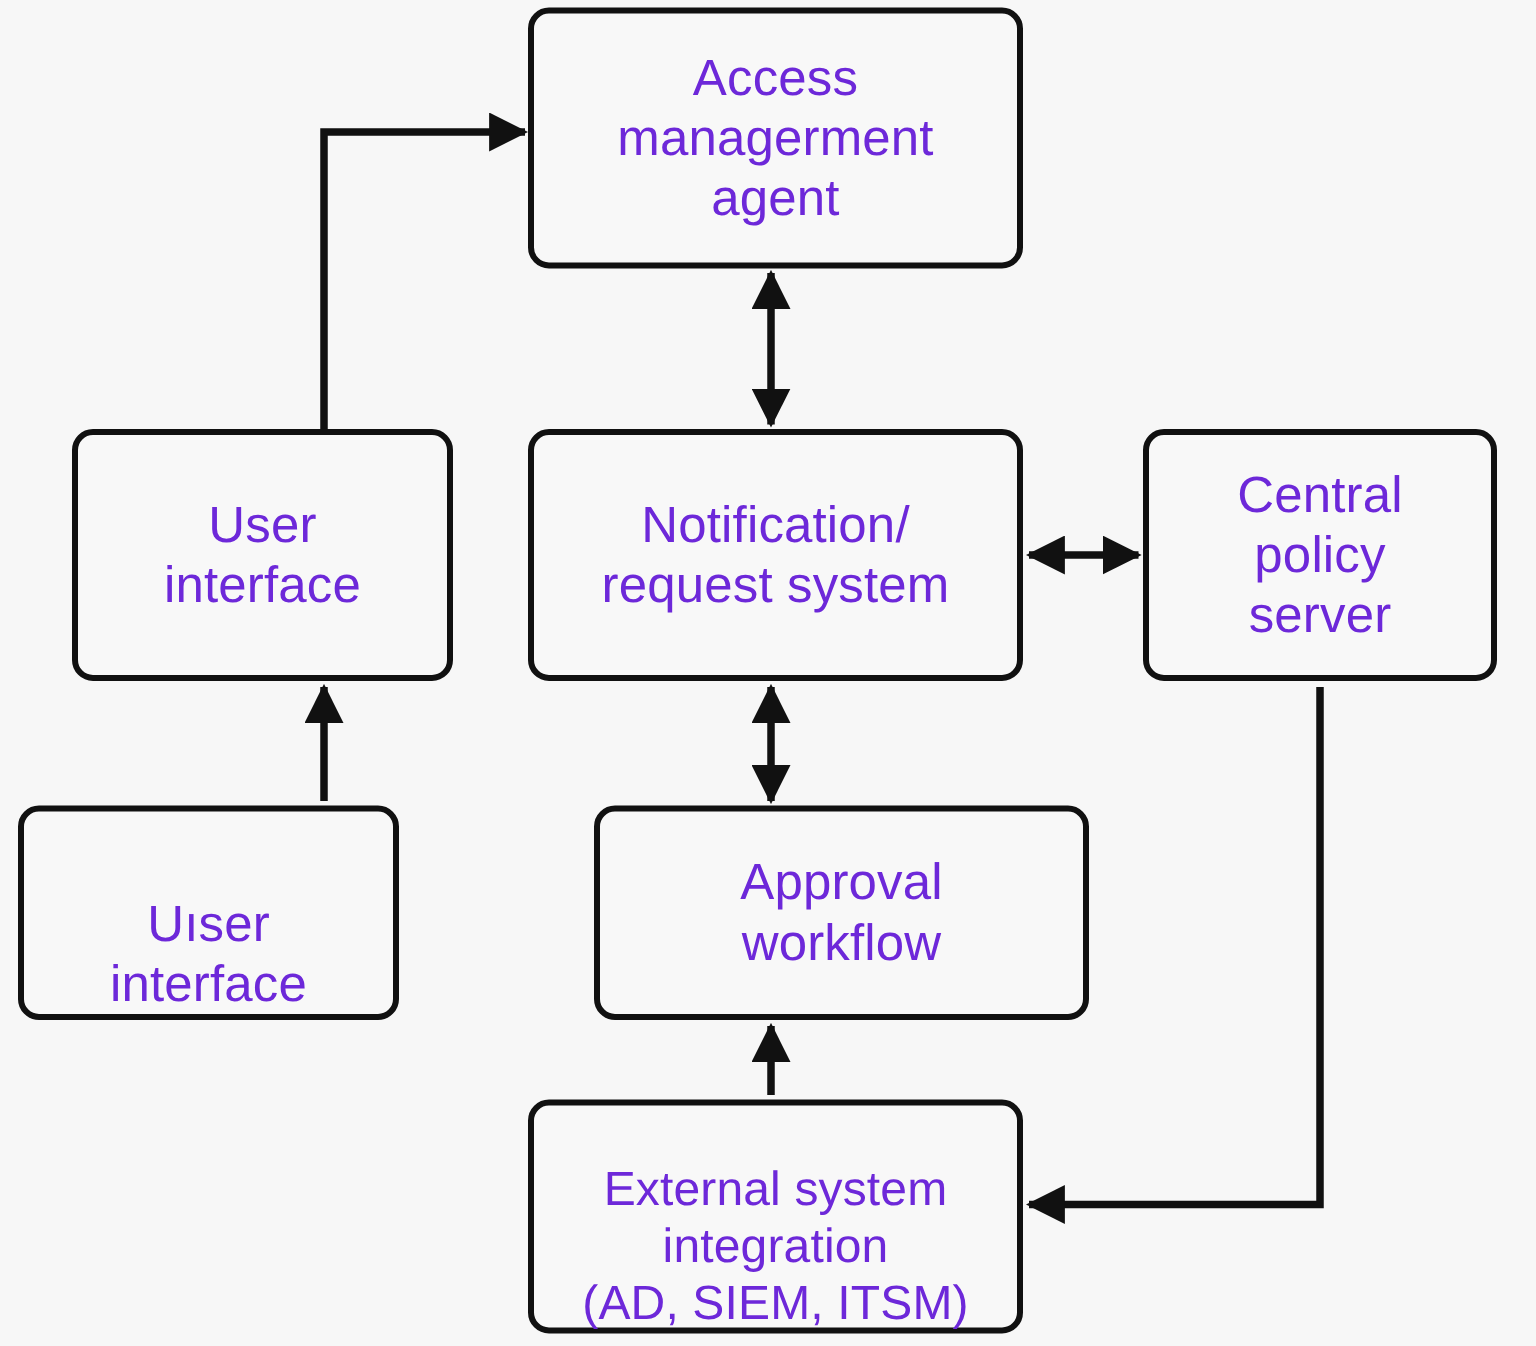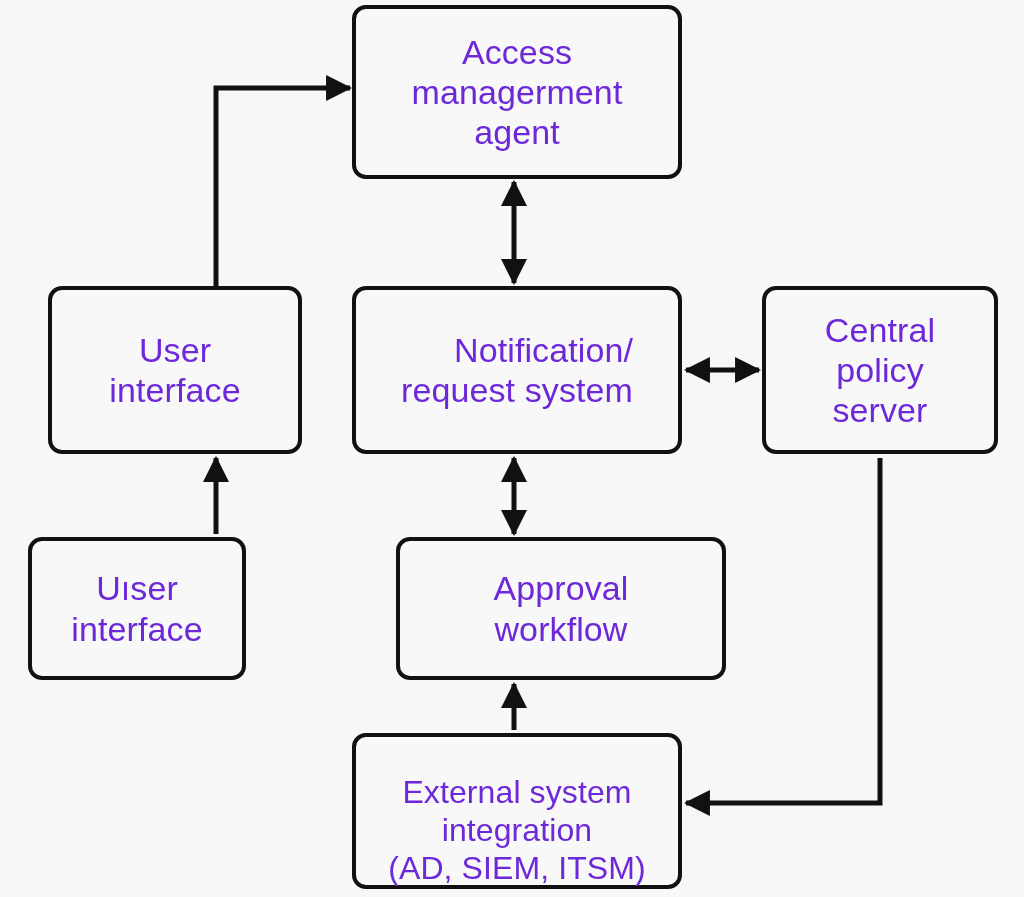--- a/index.html
+++ b/index.html
@@ -49,23 +49,23 @@
     padding: 0 10px;
   }
   .node-label.small {
     font-size: 32px;
     margin-top: 40px;
   }
 
   
   #node-access-agent      { left: 352px; top: 5px;   width: 330px; height: 174px; }
   #node-user-interface    { left: 28px;  top: 286px; width: 254px; height: 168px; margin-left: 20px; }
-  #node-notification      { left: 352px; top: 286px; width: 330px; height: 168px; text-align: right; }
+  #node-notification      { left: 352px; top: 286px; width: 330px; height: 168px; }
   #node-central-policy    { left: 762px; top: 286px; width: 236px; height: 168px; }
-  #node-uiser-interface   { left: 28px;  top: 537px; width: 218px; height: 143px; }
+  #node-uiser-interface   { left: 12px;  top: 537px; width: 254px; height: 143px; align-items: flex-end; }
   #node-approval          { left: 352px; top: 537px; width: 330px; height: 143px; margin-left: 44px; }
   #node-external-system   { left: 352px; top: 733px; width: 330px; height: 156px; }
 </style>
 </head>
 <body>
 
 <div id="diagram-canvas">
 
   <svg class="edge-layer" viewBox="0 0 1024 897" width="1024" height="897" xmlns="http://www.w3.org/2000/svg">
     <defs>

